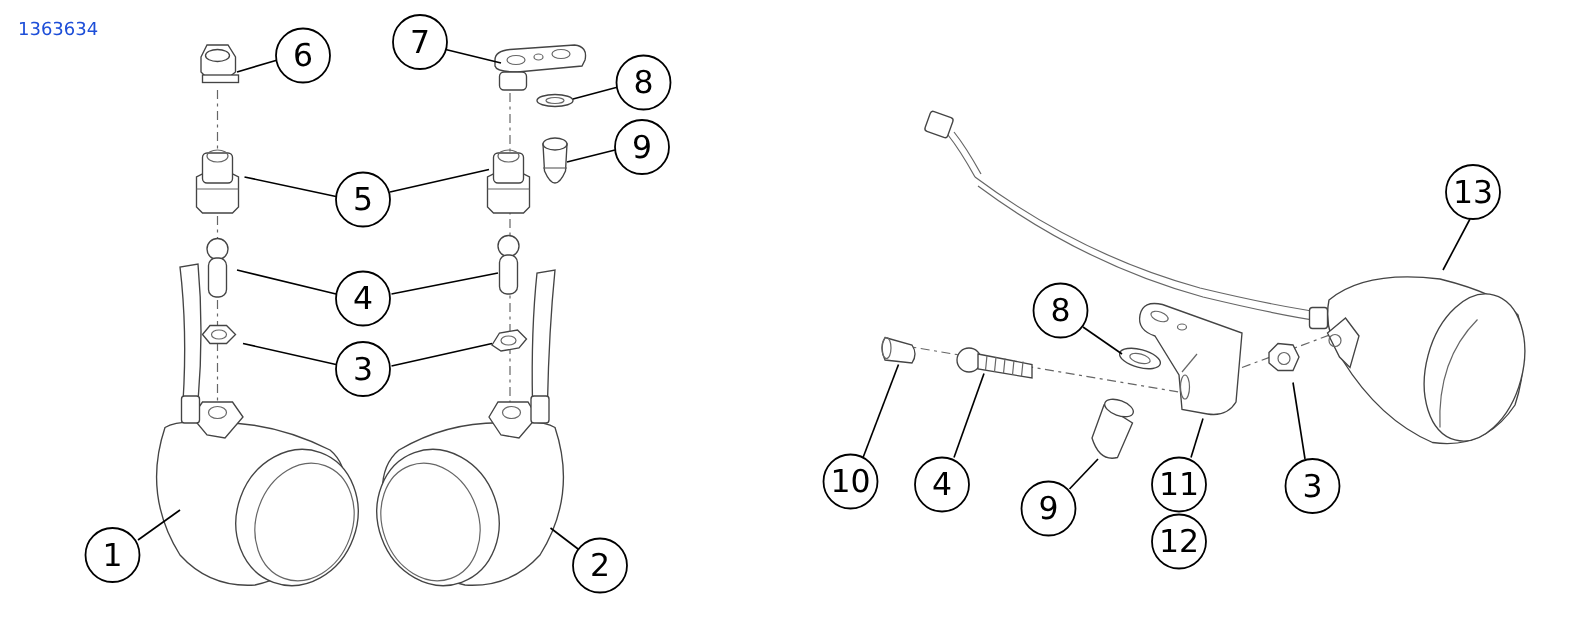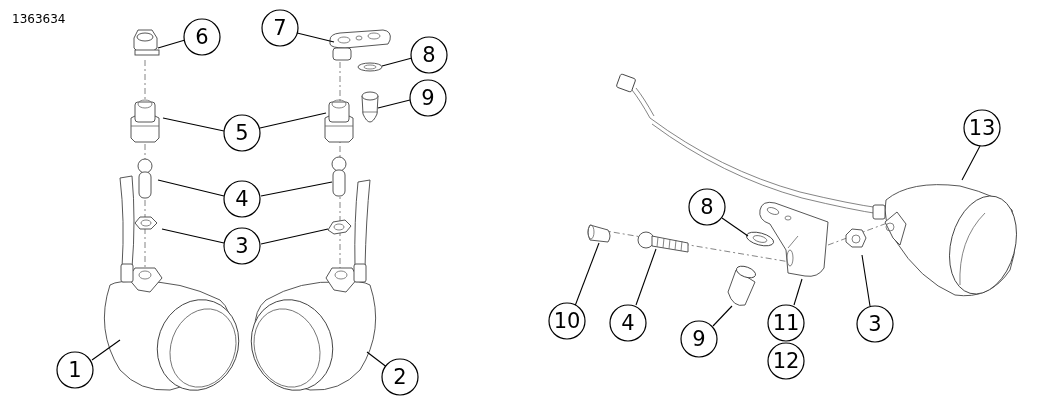--- a/index.html
+++ b/index.html
@@ -1,18 +1,18 @@
 <!DOCTYPE html>
 <html><head>
 <meta charset="utf-8">
 <style>
   html, body { margin: 0; padding: 0; background: #ffffff; }
   body { width: 1050px; height: 414px; position: relative; overflow: hidden; font-family: "DejaVu Sans", sans-serif; }
   #diagram { position: absolute; left: 0; top: 0; }
-  .ref { position: absolute; left: 12px; top: 12px; font-size: 12px; color: #000000; font-family: "DejaVu Sans", sans-serif; }
+  .ref { position: absolute; left: 12px; top: 12px; font-size: 12px; color: #1d4ed8; font-family: "DejaVu Sans", sans-serif; }
   .part { fill: #fff; stroke: #444; stroke-width: 0.9; }
   .thin { fill: none; stroke: #666; stroke-width: 0.8; }
   .dash { fill: none; stroke: #666; stroke-width: 0.8; stroke-dasharray: 6 3 2 3; }
   .leader { fill: none; stroke: #000; stroke-width: 1.1; }
   .bubble circle { fill: #fff; stroke: #000; stroke-width: 1.2; }
   .bubble text { font-family: "DejaVu Sans", sans-serif; font-size: 21px; fill: #000; text-anchor: middle; dominant-baseline: central; }
 </style>
 </head>
 <body>
 

